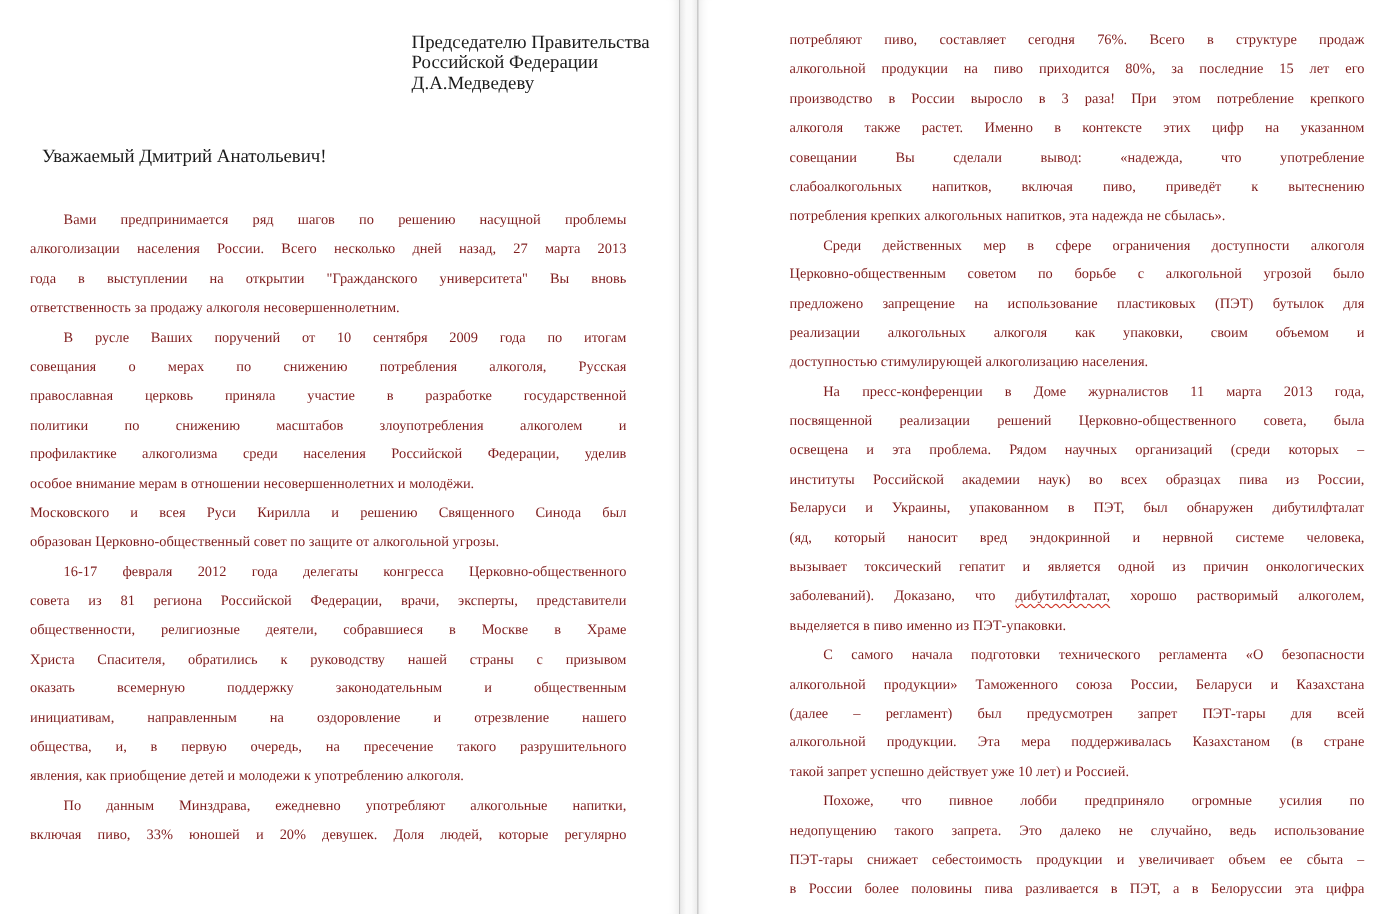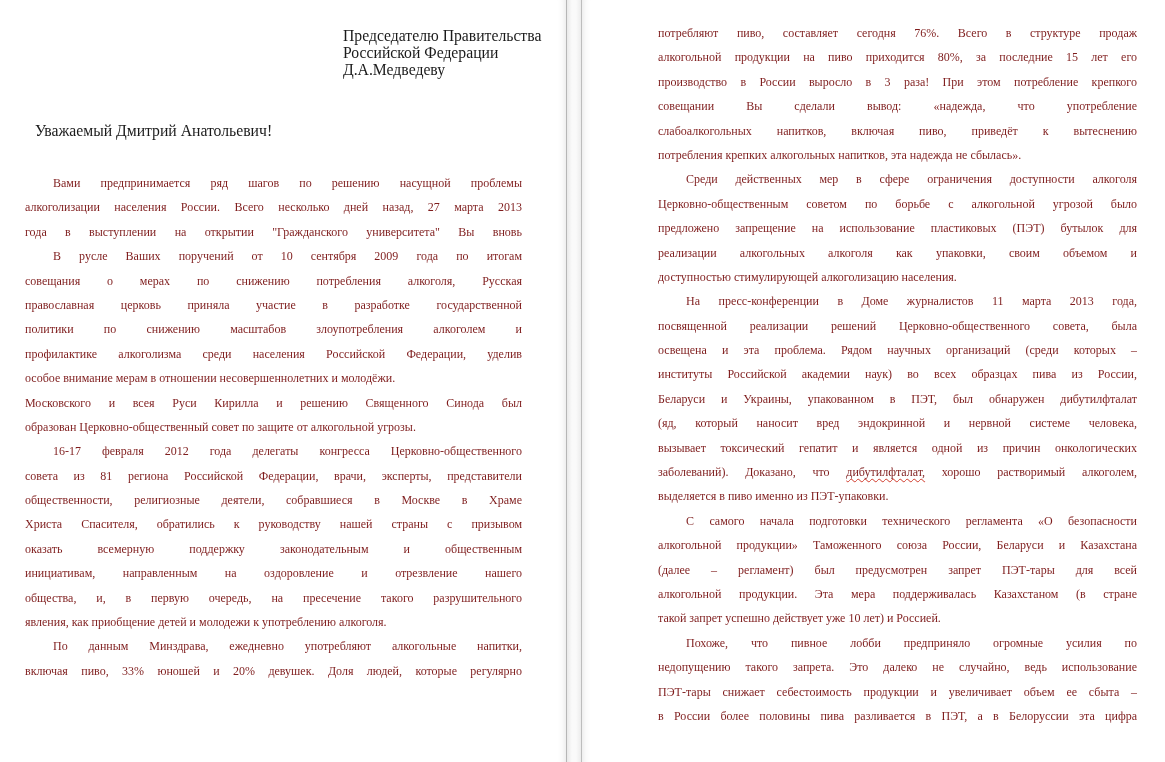--- a/index.html
+++ b/index.html
@@ -70,20 +70,21 @@
       <div>Председателю Правительства</div>
       <div>Российской Федерации</div>
       <div>Д.А.Медведеву</div>
     </div>
     <div class="salutation">Уважаемый Дмитрий Анатольевич!</div>
     <div class="body" id="body-page-1">
         <div class="para">
           <div class="line indent">Вами предпринимается ряд шагов по решению насущной проблемы</div>
           <div class="line">алкоголизации населения России. Всего несколько дней назад, 27 марта 2013</div>
           <div class="line">года в выступлении на открытии "Гражданского университета" Вы вновь</div>
+          <div class="line endline">ответственность за продажу алкоголя несовершеннолетним.</div>
         </div>
         <div class="para">
           <div class="line indent">В русле Ваших поручений от 10 сентября 2009 года по итогам</div>
           <div class="line">совещания о мерах по снижению потребления алкоголя, Русская</div>
           <div class="line">православная церковь приняла участие в разработке государственной</div>
           <div class="line">политики по снижению масштабов злоупотребления алкоголем и</div>
           <div class="line">профилактике алкоголизма среди населения Российской Федерации, уделив</div>
           <div class="line endline">особое внимание мерам в отношении несовершеннолетних и молодёжи.</div>
         </div>
         <div class="para">
@@ -108,20 +109,21 @@
   </div>
 
   <div class="page-gap"></div>
 
   <div class="page page-right">
     <div class="body" id="body-page-2">
         <div class="para">
           <div class="line">потребляют пиво, составляет сегодня 76%. Всего в структуре продаж</div>
           <div class="line">алкогольной продукции на пиво приходится 80%, за последние 15 лет его</div>
           <div class="line">производство в России выросло в 3 раза! При этом потребление крепкого</div>
+          <div class="line">алкоголя также растет. Именно в контексте этих цифр на указанном</div>
           <div class="line">совещании Вы сделали вывод: «надежда, что употребление</div>
           <div class="line">слабоалкогольных напитков, включая пиво, приведёт к вытеснению</div>
           <div class="line endline">потребления крепких алкогольных напитков, эта надежда не сбылась».</div>
         </div>
         <div class="para">
           <div class="line indent">Среди действенных мер в сфере ограничения доступности алкоголя</div>
           <div class="line">Церковно-общественным советом по борьбе с алкогольной угрозой было</div>
           <div class="line">предложено запрещение на использование пластиковых (ПЭТ) бутылок для</div>
           <div class="line">реализации алкогольных алкоголя как упаковки, своим объемом и</div>
           <div class="line endline">доступностью стимулирующей алкоголизацию населения.</div>

